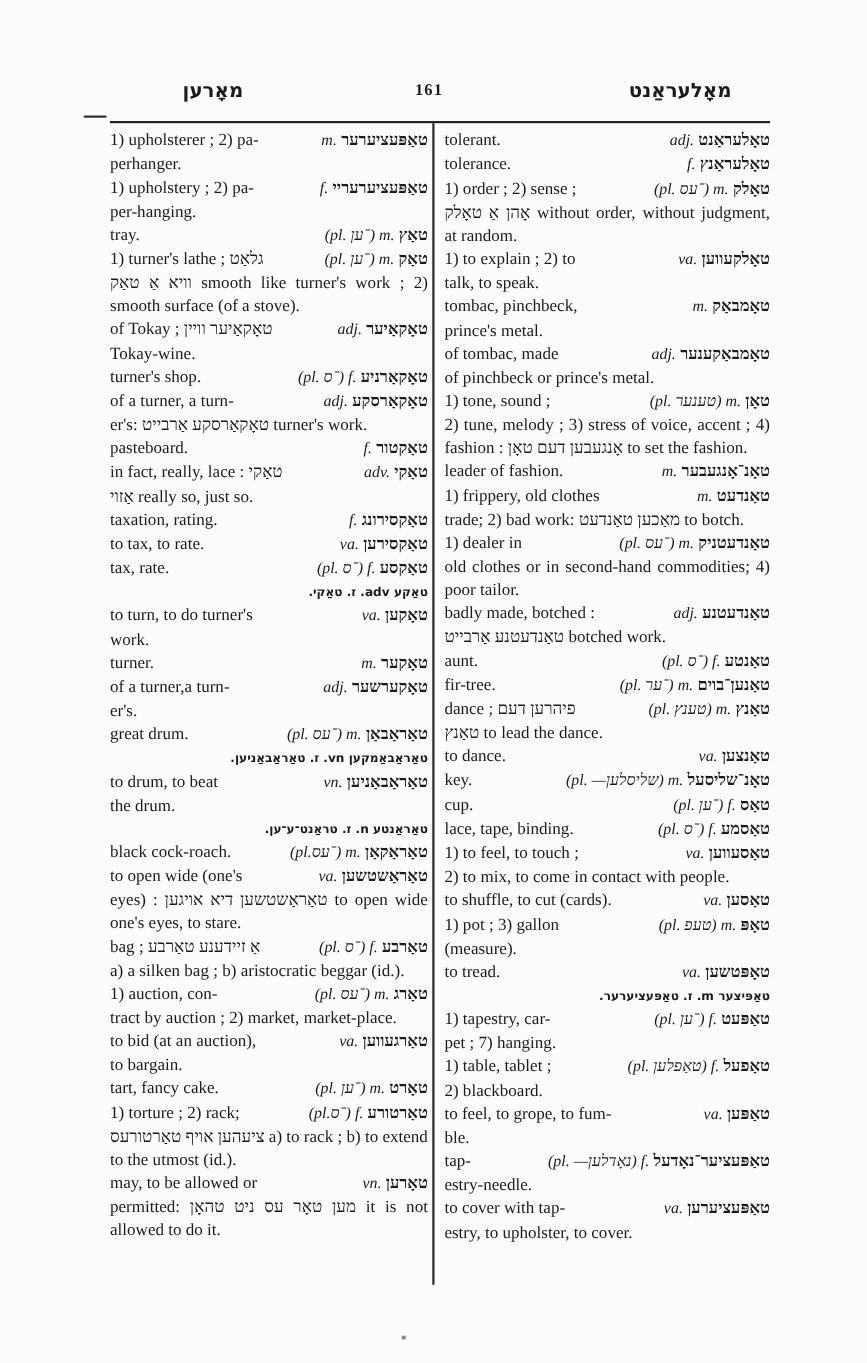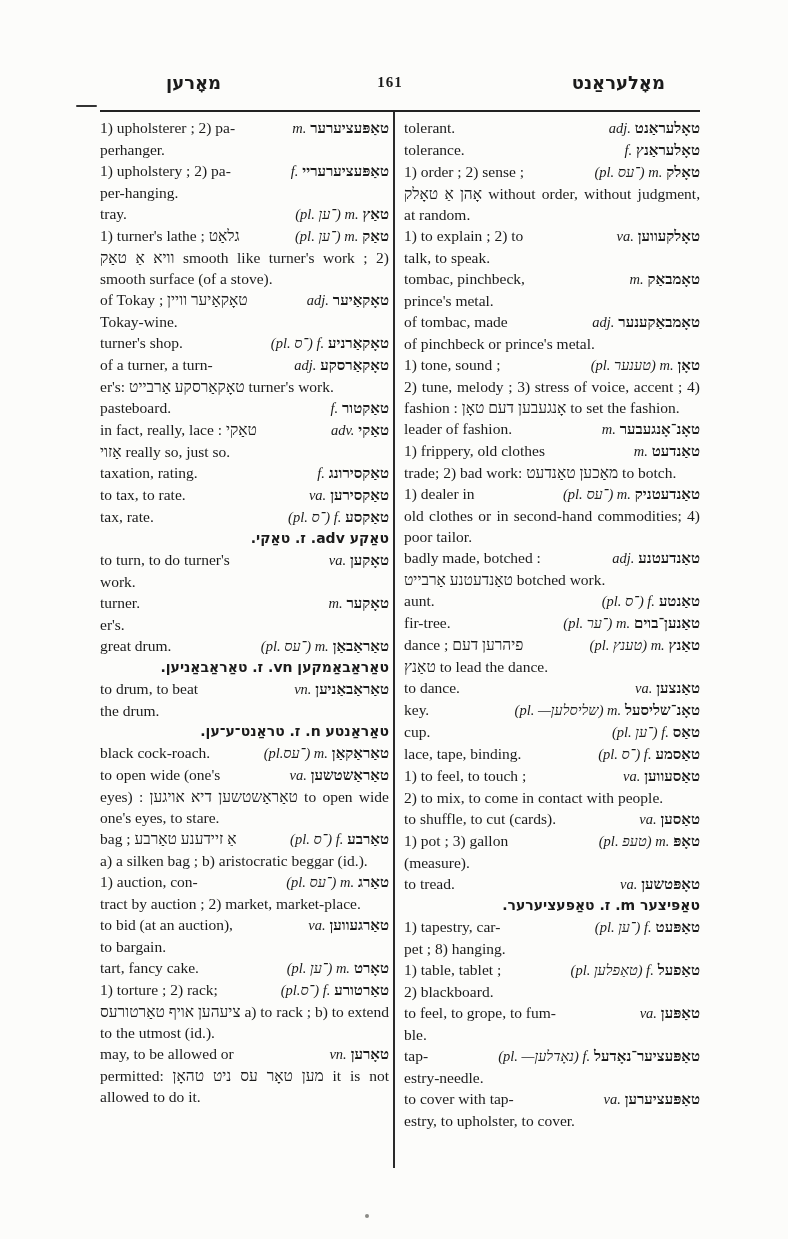--- a/index.html
+++ b/index.html
@@ -49,21 +49,21 @@
   .hw{
     font-family:Liberation Serif, serif;
     font-weight:bold;font-size:15px;direction:rtl;unicode-bidi:isolate;
   }
   .cont{
     text-align:justify;text-align-last:left;
   }
   .refline{
     direction:rtl;text-align:right;
     font-family:"DejaVu Sans",sans-serif;
-    font-weight:bold;font-size:14px;
+    font-weight:bold;font-size:11px;
   }
   .artifact-dot{
     position:absolute;left:365px;top:1214px;width:4px;height:4px;background:#8a8a85;border-radius:50%;
   }
 </style>
 </head>
 <body>
 
 <div class="page-header">
   <span class="hdr-heb hdr-left">מאָרען</span>
@@ -164,20 +164,24 @@
       </div>
       <div class="cont">work.</div>
     </div>
     <div class="entry">
       <div class="entry-line1">
         <span class="gloss">turner.</span>
         <span class="hw-side"><span class="gram">m.</span> <span class="hw">טאָקער</span></span>
       </div>
     </div>
     <div class="entry">
+      <div class="entry-line1">
+        <span class="gloss">of a turner,a turn-</span>
+        <span class="hw-side"><span class="gram">adj.</span> <span class="hw">טאָקערשער</span></span>
+      </div>
       <div class="cont">er's.</div>
     </div>
     <div class="entry">
       <div class="entry-line1">
         <span class="gloss">great drum.</span>
         <span class="hw-side"><span class="gram">(pl. ־עס) m.</span> <span class="hw">טאַראַבאַן</span></span>
       </div>
     </div>
     <div class="entry">
       <div class="refline">טאַראַבאַמקען vn. ז. טאַראַבאַניען.</div>
@@ -392,21 +396,21 @@
       </div>
     </div>
     <div class="entry">
       <div class="refline">טאַפּיצער m. ז. טאַפּעציערער.</div>
     </div>
     <div class="entry">
       <div class="entry-line1">
         <span class="gloss">1) tapestry, car-</span>
         <span class="hw-side"><span class="gram">(pl. ־ען) f.</span> <span class="hw">טאַפּעט</span></span>
       </div>
-      <div class="cont">pet ; 8) hanging.</div>
+      <div class="cont">pet ; 7) hanging.</div>
     </div>
     <div class="entry">
       <div class="entry-line1">
         <span class="gloss">1) table, tablet ;</span>
         <span class="hw-side"><span class="gram">(pl. טאַפלען) f.</span> <span class="hw">טאַפעל</span></span>
       </div>
       <div class="cont">2) blackboard.</div>
     </div>
     <div class="entry">
       <div class="entry-line1">

